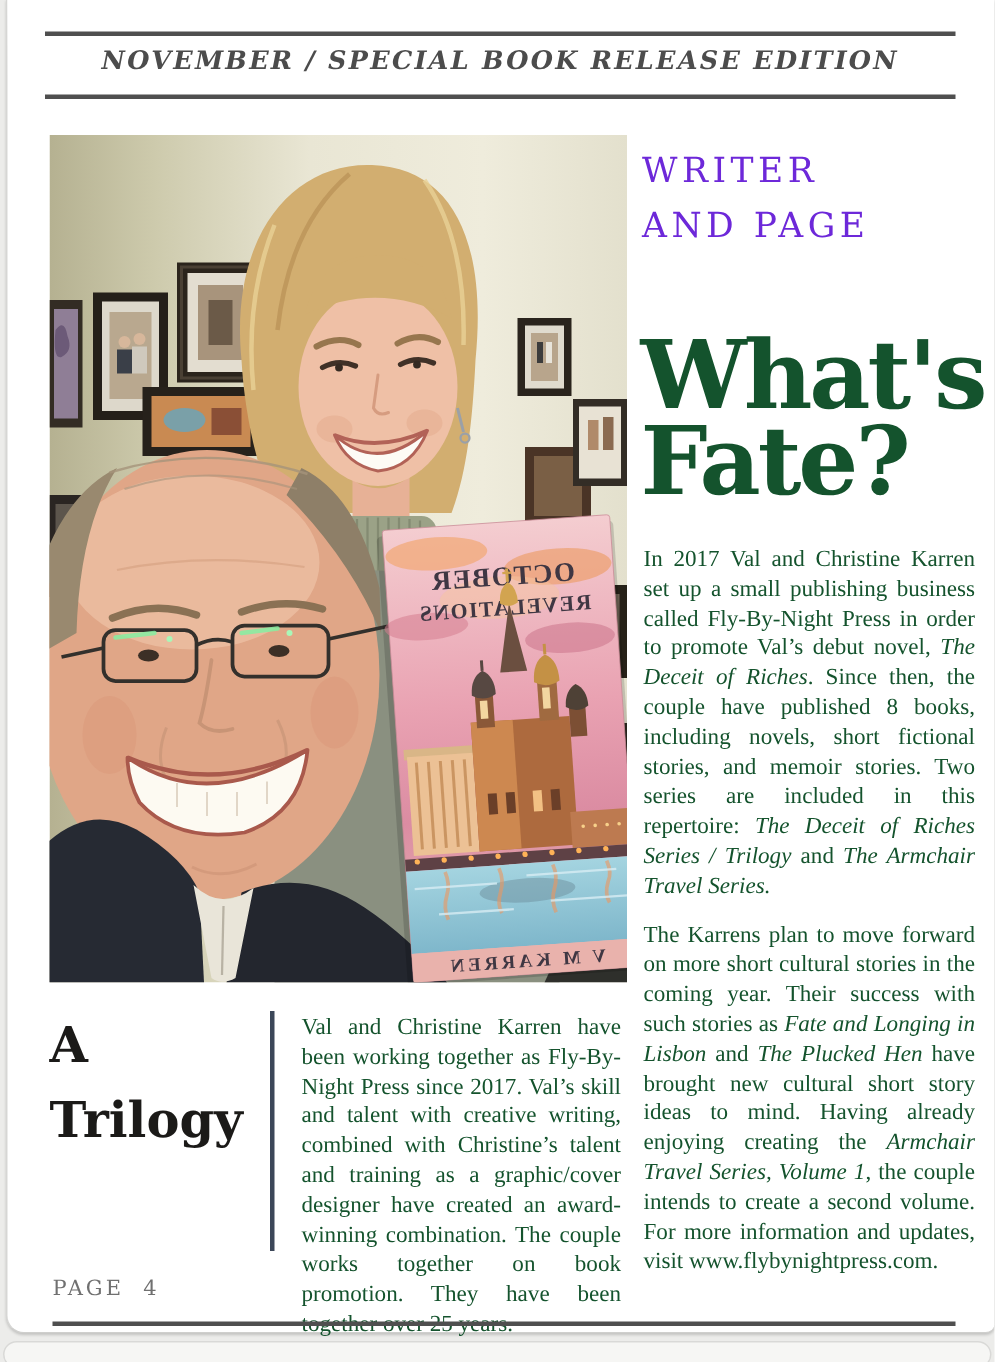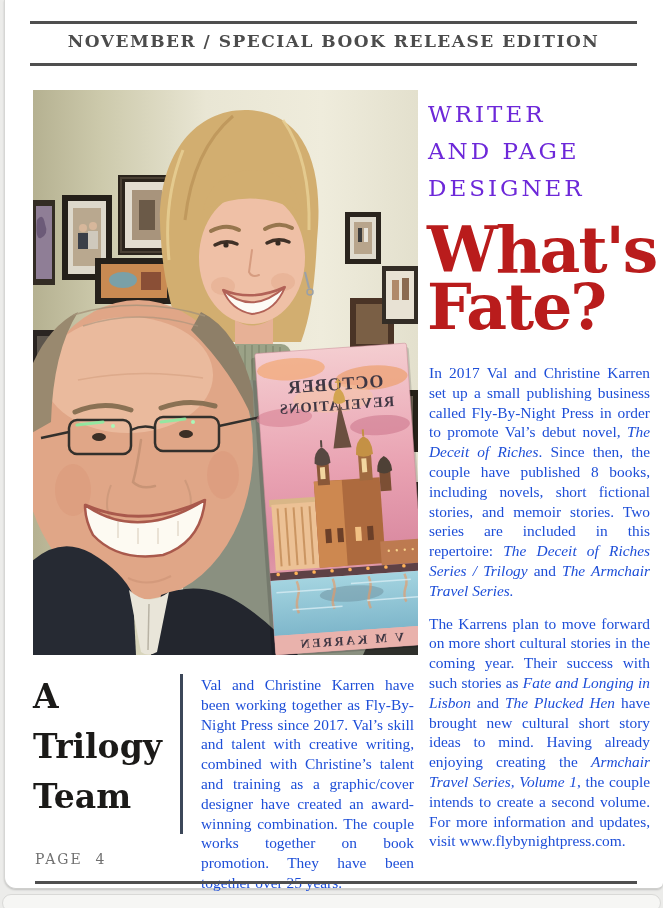--- a/index.html
+++ b/index.html
@@ -20,35 +20,35 @@
     position:absolute;left:2px;right:2px;top:894px;height:16px;
     background:#f6f6f4;border:1px solid #d9d9d7;border-radius:9px;
   }
   .rule{position:absolute;height:3px;background:#4f4f4f;}
   .rule-top{left:30px;top:21px;width:607px;}
   .rule-under-banner{left:30px;top:63px;width:607px;}
   .rule-bottom{left:35px;top:881px;width:602px;}
   .banner{
     position:absolute;left:30px;top:31px;width:607px;text-align:center;
     font-family:"DejaVu Serif",serif;font-weight:bold;font-size:17px;
-    letter-spacing:1.5px;color:#4c4c4c;
+    letter-spacing:1.5px;color:#4c4c4c;font-style:italic;
   }
   .photo{position:absolute;left:33px;top:90px;width:385px;height:565px;}
   .kicker{
     position:absolute;left:428px;top:96px;width:228px;
     font-family:"DejaVu Serif",serif;font-size:23px;line-height:37px;
     letter-spacing:3px;color:#6d28d9;
   }
   .headline{
     position:absolute;left:427px;top:222px;width:232px;
     font-family:"DejaVu Serif",serif;font-weight:bold;font-size:63px;
-    line-height:57px;letter-spacing:-2px;color:#b91c1c;
+    line-height:57px;letter-spacing:-2px;color:#14532d;
   }
   .bodycol{
-    font-size:15.4px;line-height:19.8px;text-align:justify;color:#1d4ed8;
+    font-size:15.4px;line-height:19.8px;text-align:justify;color:#14532d;
   }
   .col-right{position:absolute;left:429px;top:363px;width:221px;}
   .col-right p{margin:0 0 13px 0;}
   .col-mid{position:absolute;left:197px;top:671px;width:221px;}
   .col-mid p{margin:4px;}
   .divider-v{position:absolute;left:180px;top:674px;width:3px;height:160px;background:#3c4759;}
   .team{
     position:absolute;left:33px;top:672px;width:140px;
     font-family:"DejaVu Serif",serif;font-weight:bold;font-size:33px;
     line-height:50px;color:#1b1a18;
@@ -301,37 +301,35 @@
       </g>
       <rect x="0" y="283" width="152" height="19" fill="#e9b2ac"></rect>
     </g>
     <text transform="translate(76,297) scale(-1 1)" text-anchor="middle" font-family="Liberation Serif, serif" font-weight="bold" font-size="12.5" letter-spacing="2.5" fill="#3f3743">V M KARREN</text>
   </g>
 </svg>
 
 <div class="kicker">
   <div>WRITER</div>
   <div>AND PAGE</div>
-  <div>DESIGNER</div>
 </div>
 
 <div class="headline">
   <div>What's</div>
   <div>Fate?</div>
 </div>
 
 <div class="col-right bodycol">
   <p><span>In 2017 Val and Christine Karren set up a small publishing business called Fly-By-Night Press in order to promote Val’s debut novel, </span><i>The Deceit of Riches</i><span>. Since then, the couple have published 8 books, including novels, short fictional stories, and memoir stories. Two series are included in this repertoire: </span><i>The Deceit of Riches Series / Trilogy</i><span> and </span><i>The Armchair Travel Series.</i></p>
   <p><span>The Karrens plan to move forward on more short cultural stories in the coming year. Their success with such stories as </span><i>Fate and Longing in Lisbon</i><span> and </span><i>The Plucked Hen</i><span> have brought new cultural short story ideas to mind. Having already enjoying creating the </span><i>Armchair Travel Series, Volume 1</i><span>, the couple intends to create a second volume. For more information and updates, visit www.flybynightpress.com.</span></p>
 </div>
 
 <div class="team">
   <div>A</div>
   <div>Trilogy</div>
-  <div>Team</div>
 </div>
 
 <div class="divider-v"></div>
 
 <div class="col-mid bodycol">
   <p>Val and Christine Karren have been working together as Fly-By-Night Press since 2017. Val’s skill and talent with creative writing, combined with Christine’s talent and training as a graphic/cover designer have created an award-winning combination. The couple works together on book promotion. They have been together over 25 years.</p>
 </div>
 
 <div class="page-label">PAGE  4</div>
 <div class="rule rule-bottom"></div>

